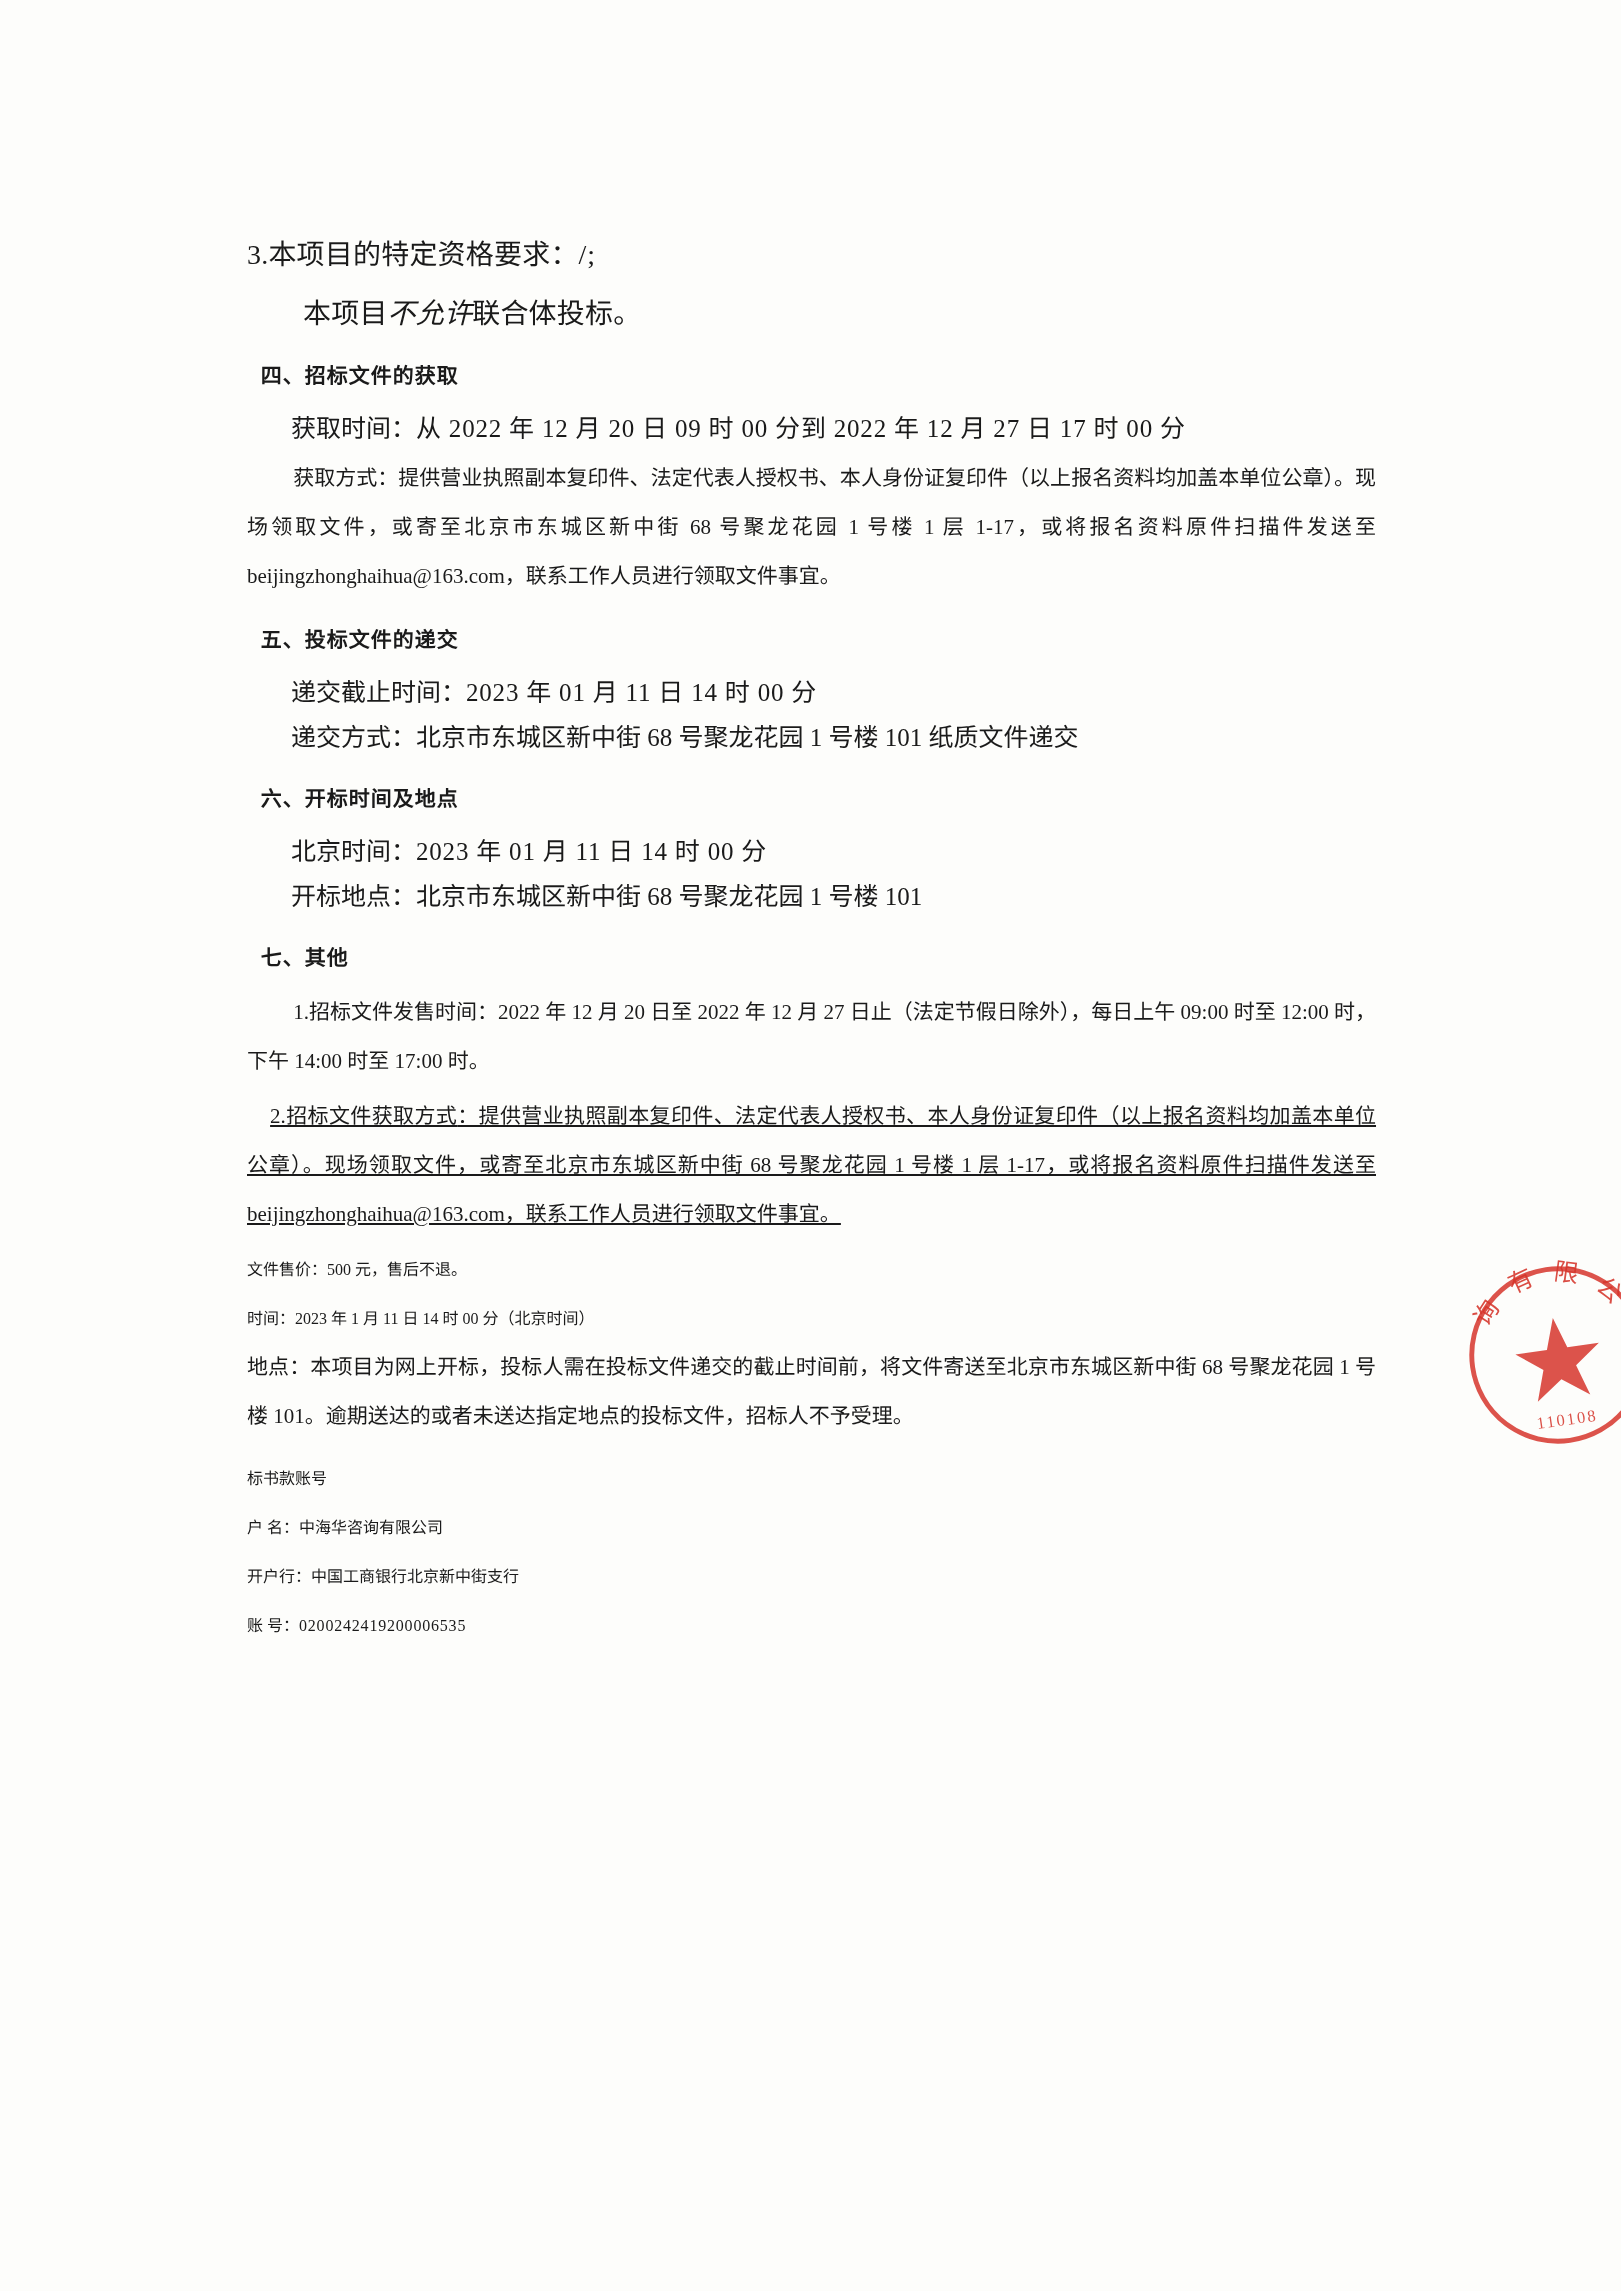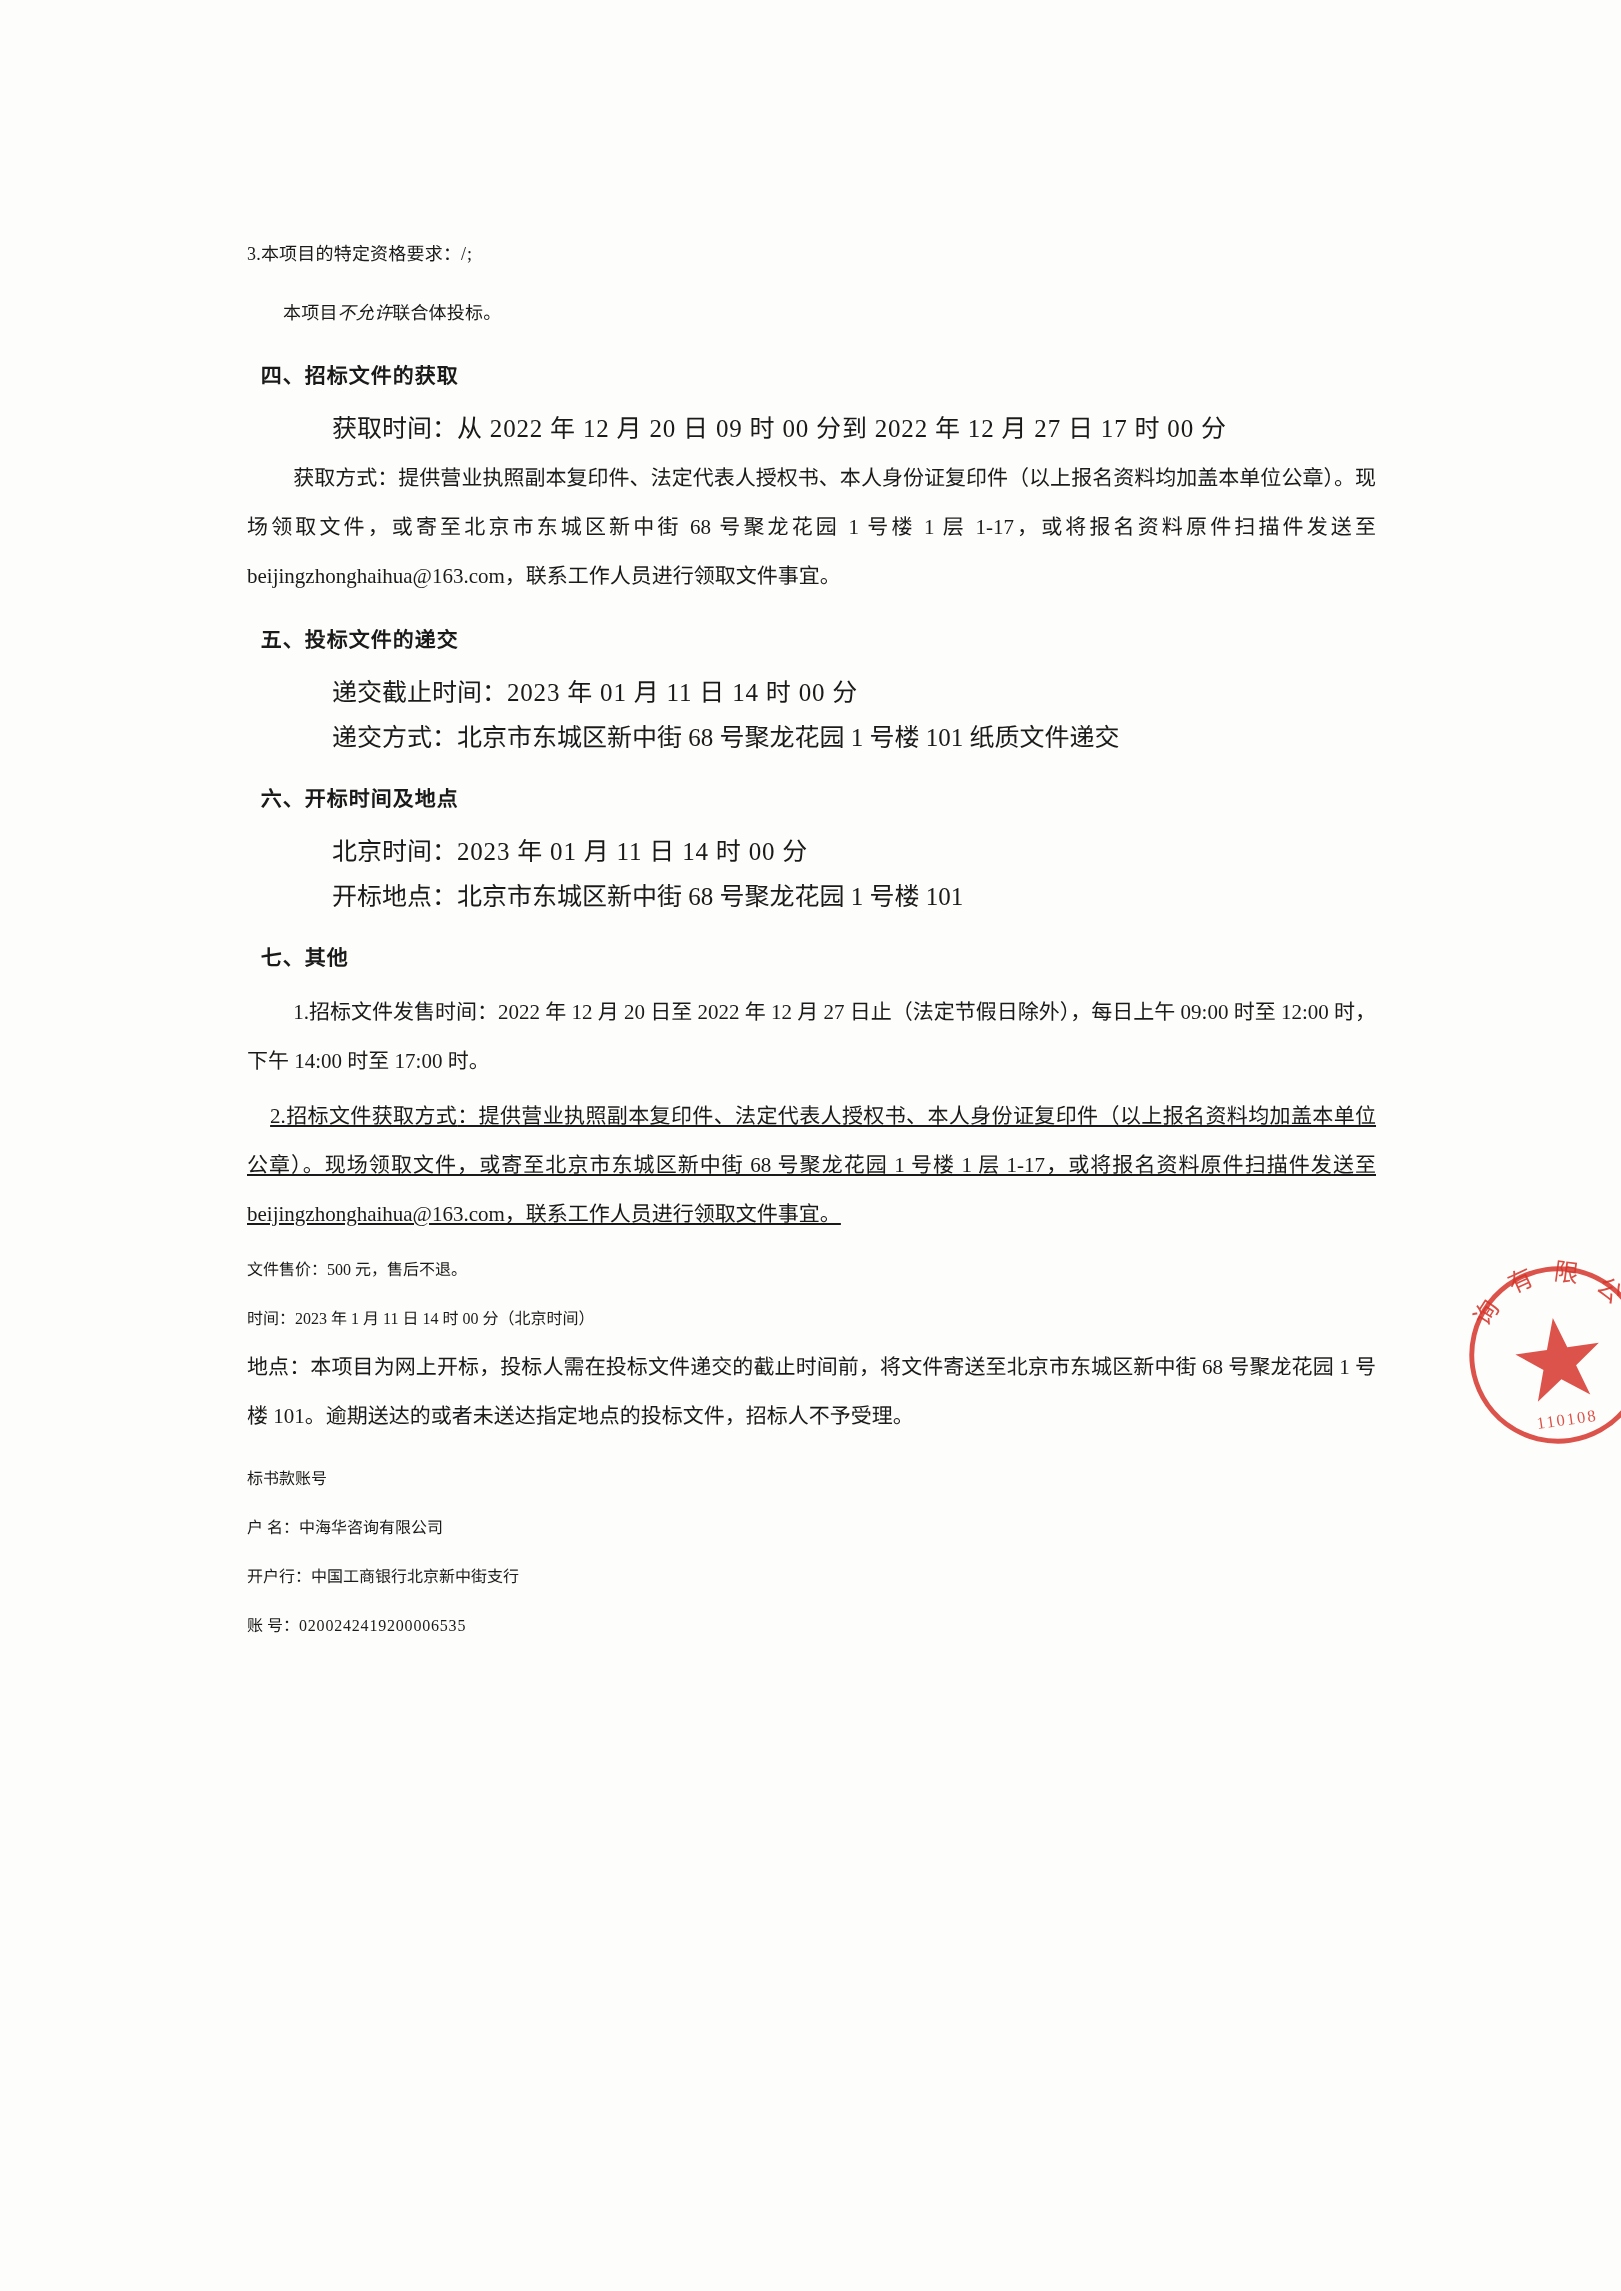--- a/index.html
+++ b/index.html
@@ -24,42 +24,42 @@
     position: absolute;
     left: 247px;
     top: 231px;
     width: 1129px;
   }
   p {
     margin: 0;
     padding: 0;
   }
   .line {
-    font-size: 18px;
+    font-size: 28px;
     line-height: 47px;
     letter-spacing: 0.2px;
     text-align: justify;
     text-justify: inter-ideograph;
   }
   .indent {
     text-indent: 2em;
   }
   .heading {
     font-family: "Liberation Sans", "DejaVu Sans", sans-serif;
     font-weight: bold;
     font-size: 21px;
     line-height: 61px;
     letter-spacing: 1px;
     margin-top: 7.8px;
     margin-left: 13.7px;
   }
   .sub-line {
     font-size: 25px;
     line-height: 45px;
-    margin-left: 85px;
+    margin-left: 44px;
   }
   .para {
     font-size: 21px;
     line-height: 49px;
     text-align: justify;
     text-justify: inter-ideograph;
   }
   .para.first-indent {
     text-indent: 2.2em;
   }

